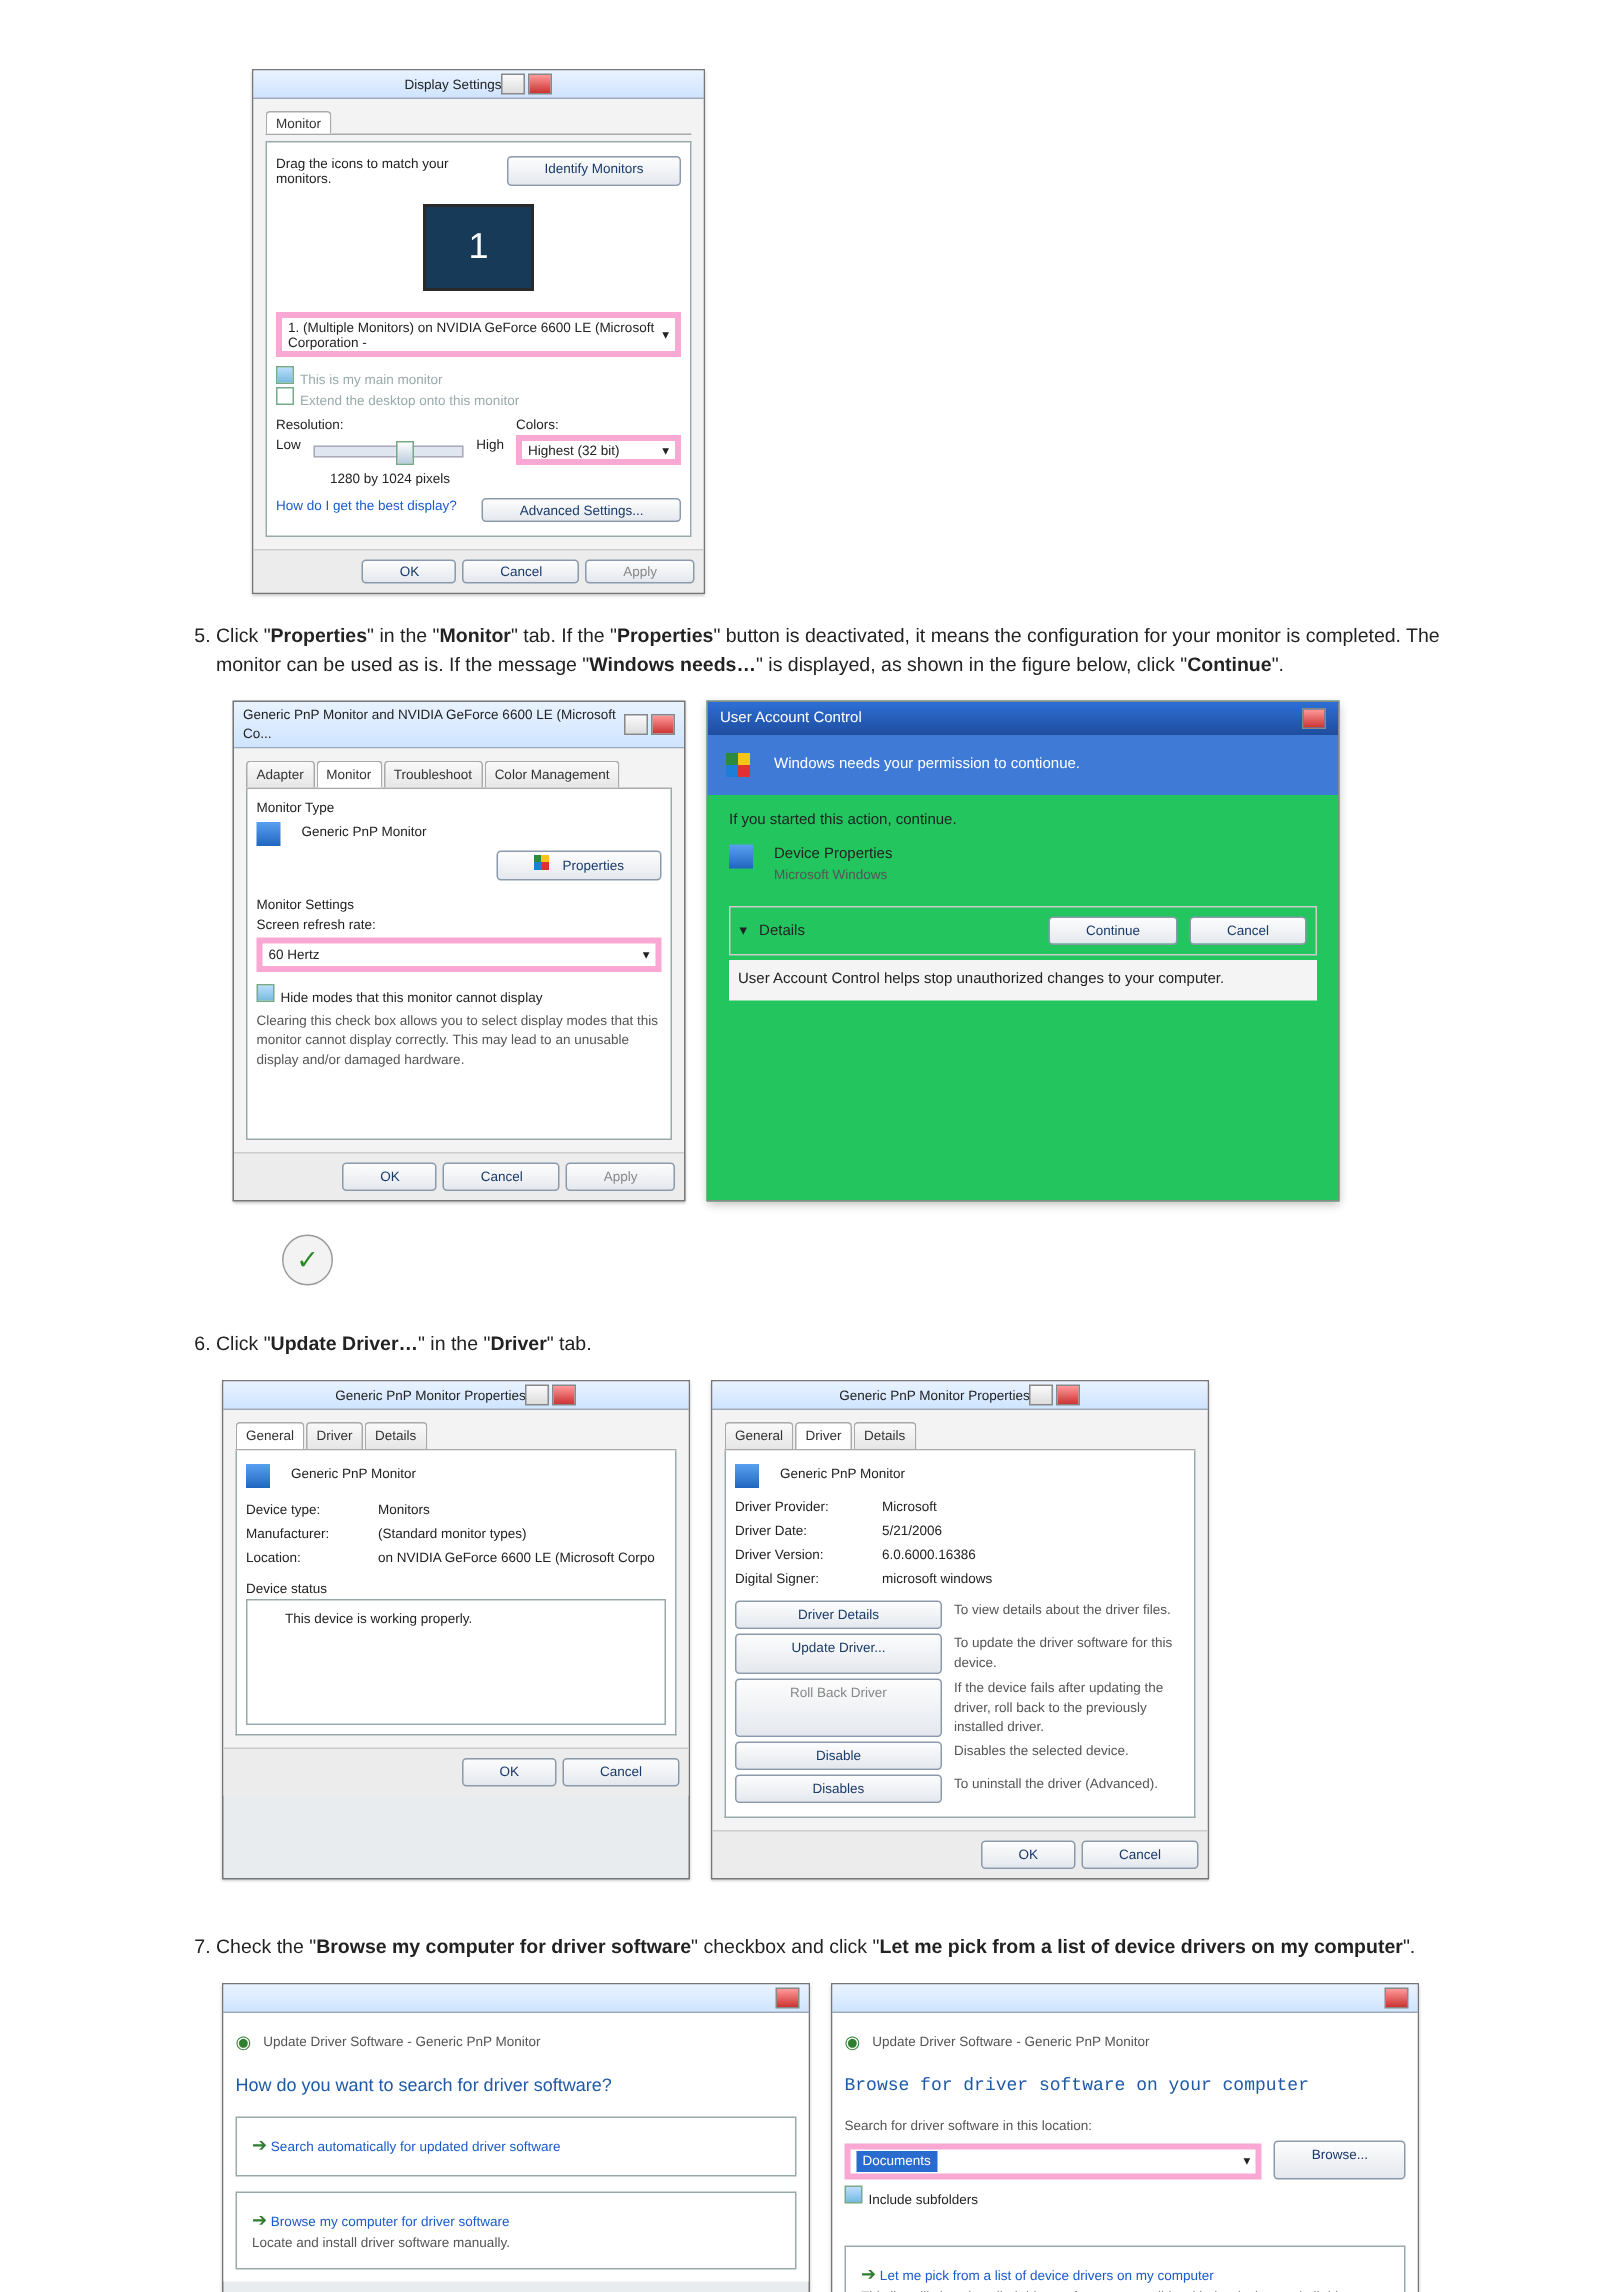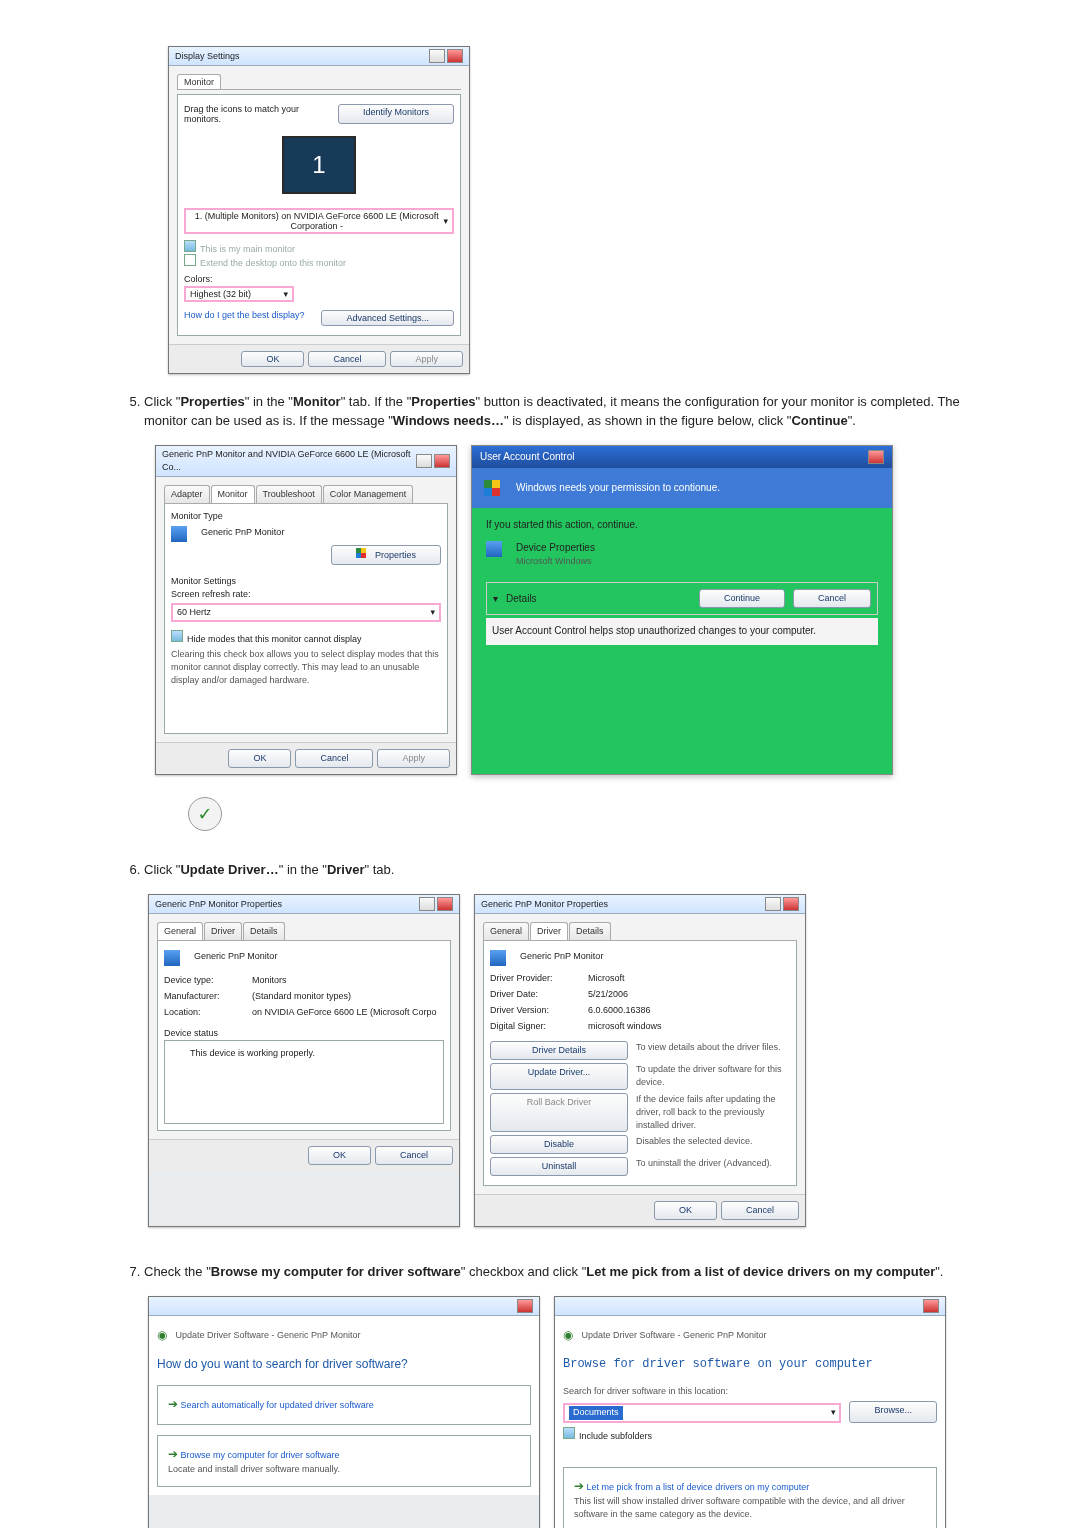--- a/index.html
+++ b/index.html
@@ -2,31 +2,31 @@
 <html><head>
 <meta charset="utf-8">
 <style>
   html,body{margin:0;padding:0;background:#fff;font-family:Arial,Helvetica,sans-serif;font-size:13px;color:#222;}
   .page{width:1080px;margin:0 auto;padding:40px 120px;box-sizing:border-box;}
   ol{list-style:decimal;padding-left:24px;}
   ol>li{margin-bottom:30px;line-height:1.45;}
   a{color:#1a5bcc;text-decoration:none;}
   .bold{font-weight:bold;}
   .screenshot{display:inline-block;vertical-align:top;margin:6px 4px;border:1px solid #777;background:#e9ecef;box-shadow:0 1px 2px rgba(0,0,0,.25);font-size:9px;color:#222;}
-  .titlebar{background:linear-gradient(#e9f3ff,#cfe4ff);border-bottom:1px solid #9ab;padding:2px 6px;display:flex;justify-content:space-between;align-items:center;}
+  .titlebar{background:linear-gradient(#e9f3ff,#cfe4ff);border-bottom:1px solid #9ab;padding:2px 6px;display:flex;justify-content:center;align-items:center;}
   .titlebar .tbtns{display:flex;gap:2px;}
   .winbtn{width:14px;height:12px;background:linear-gradient(#fafafa,#ddd);border:1px solid #888;}
   .winbtn.close{background:linear-gradient(#f99,#c33);}
   .content{padding:8px;background:#f3f3f3;}
   .sunken{border:1px solid #9aa;background:#fff;padding:6px;}
   .btn{display:inline-block;background:linear-gradient(#fdfdfd,#e4e8ee);border:1px solid #8a99ac;border-radius:3px;padding:2px 24px;font-size:9px;color:#1a3a6a;text-align:center;}
   .tabs{display:flex;gap:1px;border-bottom:1px solid #aaa;}
   .tab{background:linear-gradient(#fafafa,#e6e6e6);border:1px solid #aaa;border-bottom:none;padding:2px 6px;border-top-left-radius:3px;border-top-right-radius:3px;color:#333;}
   .tab.sel{background:#fff;font-weight:normal;}
-  .dropdown{border:2px solid #f9a8d4;background:#fff;padding:1px 4px;display:flex;justify-content:space-between;align-items:center;margin-top:2px;text-align:center;}
+  .dropdown{border:4px solid #f9a8d4;background:#fff;padding:1px 4px;display:flex;justify-content:space-between;align-items:center;margin-top:2px;}
   .checkbox{width:10px;height:10px;border:1px solid #7a8;background:#fff;display:inline-block;margin-right:4px;}
   .checkbox.checked{background:linear-gradient(#bdf,#7bd);}
   .shield{width:16px;height:16px;display:inline-block;margin-right:6px;}
   .shield.y{background:conic-gradient(#f5c518 0 25%,#e03131 0 50%,#1c7ed6 0 75%,#2b8a3e 0);}
   .shield.b{background:linear-gradient(#5aa0f0,#2066c0);}
   .uac{display:inline-block;margin:6px 4px;border:1px solid #888;background:#22c55e;width:420px;box-shadow:0 2px 6px rgba(0,0,0,.25);font-size:10px;}
   .uac .hdr{background:linear-gradient(#2e6fd6,#1e4d9e);color:#fff;padding:4px 8px;display:flex;justify-content:space-between;}
   .uac .msg{background:#3f7bd6;color:#fff;padding:12px;display:flex;gap:10px;align-items:center;}
   .note{display:flex;gap:12px;margin:16px 0 0 44px;}
   .noteicon{width:32px;height:32px;border-radius:50%;background:#f3f3f3;border:1px solid #999;display:flex;align-items:center;justify-content:center;font-size:18px;color:#2a8a2a;}
@@ -70,20 +70,31 @@
               <span>1</span>
             </div>
           <div style="height:10px;"></div>
           <div class="dropdown">
               <span>1. (Multiple Monitors) on NVIDIA GeForce 6600 LE (Microsoft Corporation -</span>
               <span>▾</span>
             </div>
           <div style="margin-top:6px;color:#9aa;"><span class="checkbox checked"></span><span>This is my main monitor</span></div>
           <div style="color:#9aa;"><span class="checkbox"></span><span>Extend the desktop onto this monitor</span></div>
           <div class="row" style="margin-top:6px;">
+            <div class="col">
+              <div>Resolution:</div>
+              <div class="row">
+                  <span>Low</span>
+                  <div class="slider col">
+                    <span class="thumb"></span>
+                  </div>
+                  <span>High</span>
+                </div>
+              <div style="text-align:center;">1280 by 1024 pixels</div>
+            </div>
             <div style="width:110px;">
               <div>Colors:</div>
               <div class="dropdown">
                   <span>Highest (32 bit)</span>
                   <span>▾</span>
                 </div>
             </div>
           </div>
           <div class="row" style="margin-top:8px;">
               <a class="link2">How do I get the best display?</a>
@@ -271,21 +282,21 @@
                 </div>
               <div class="row">
                   <span class="btn grey" style="width:88px;">Roll Back Driver</span>
                   <span class="col small">If the device fails after updating the driver, roll back to the previously installed driver.</span>
                 </div>
               <div class="row">
                   <span class="btn" style="width:88px;">Disable</span>
                   <span class="col small">Disables the selected device.</span>
                 </div>
               <div class="row">
-                  <span class="btn" style="width:88px;">Uninstall</span>
+                  <span class="btn" style="width:88px;">Disables</span>
                   <span class="col small">To uninstall the driver (Advanced).</span>
                 </div>
             </div>
           </div>
           <div class="footer">
               <span class="btn">OK</span>
               <span class="btn">Cancel</span>
             </div>
         </div>
       </div>

